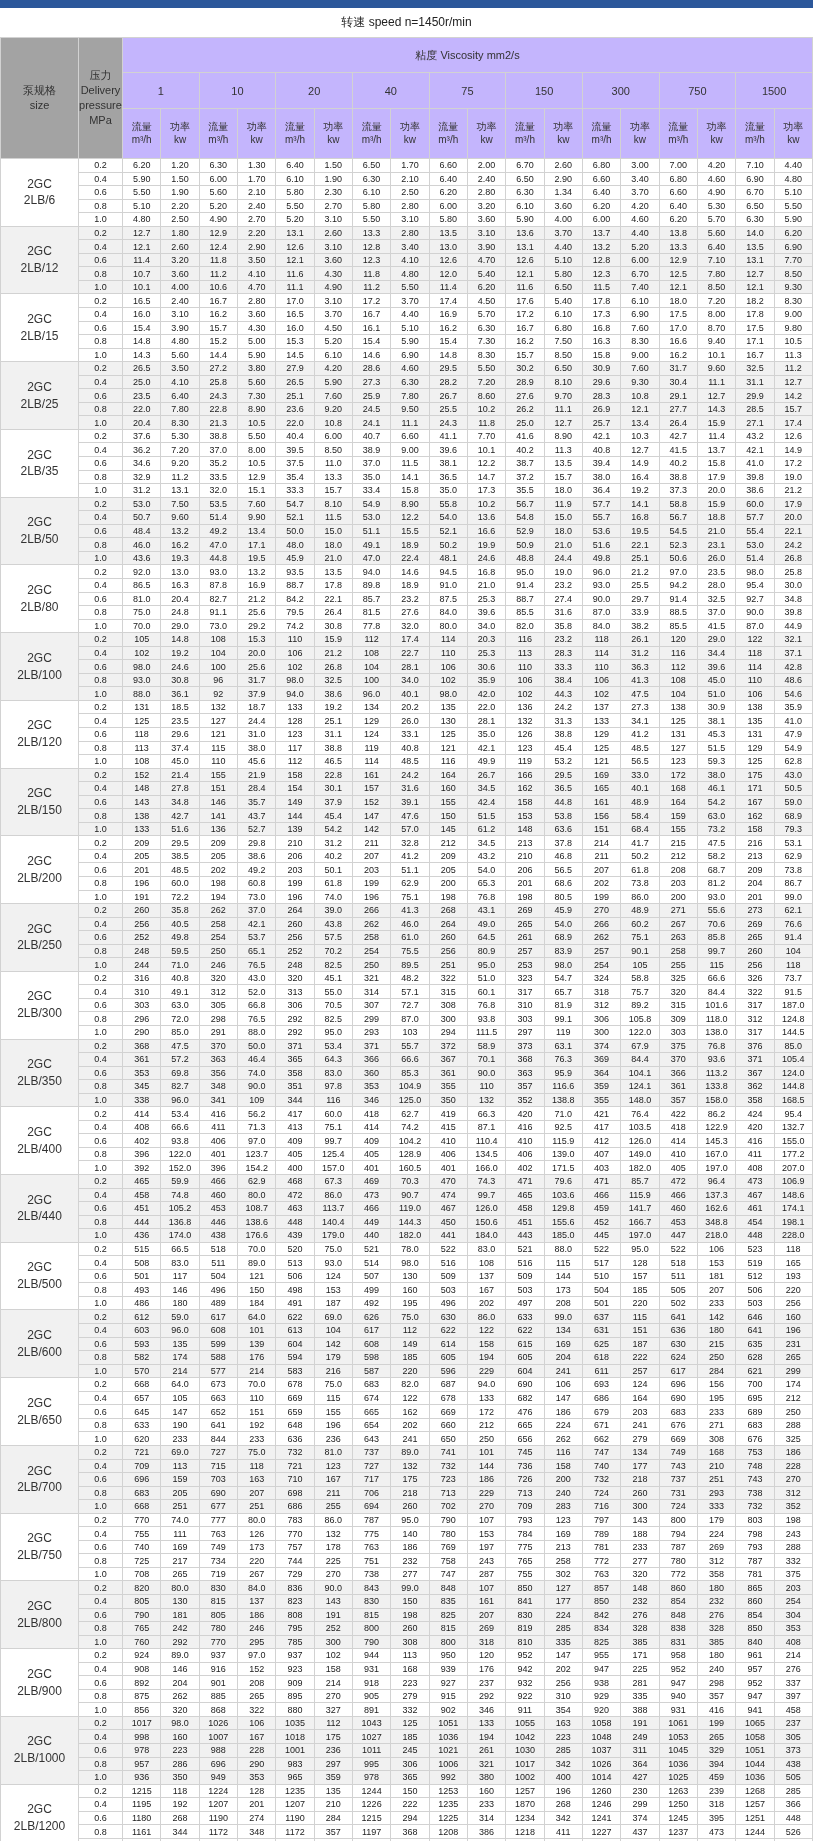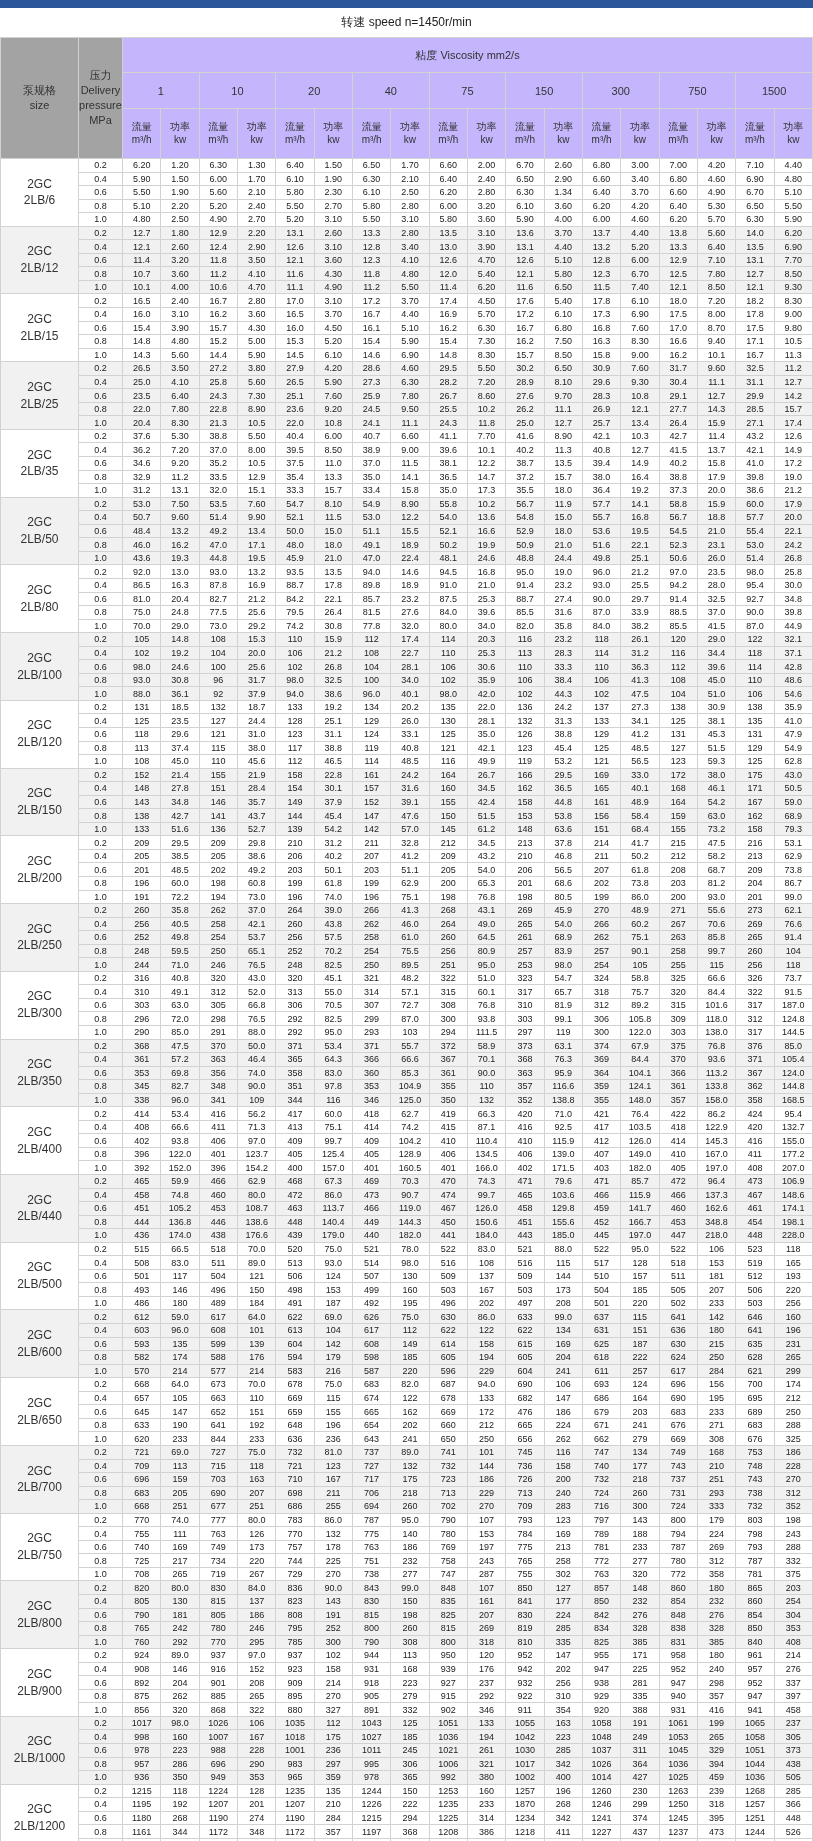--- a/index.html
+++ b/index.html
@@ -866,21 +866,21 @@
         <td>29.7</td>
         <td>91.4</td>
         <td>32.5</td>
         <td>92.7</td>
         <td>34.8</td>
       </tr>
       <tr>
         <td class="press-cell">0.8</td>
         <td>75.0</td>
         <td>24.8</td>
-        <td>77.5</td>
+        <td>91.1</td>
         <td>25.6</td>
         <td>79.5</td>
         <td>26.4</td>
         <td>81.5</td>
         <td>27.6</td>
         <td>84.0</td>
         <td>39.6</td>
         <td>85.5</td>
         <td>31.6</td>
         <td>87.0</td>

